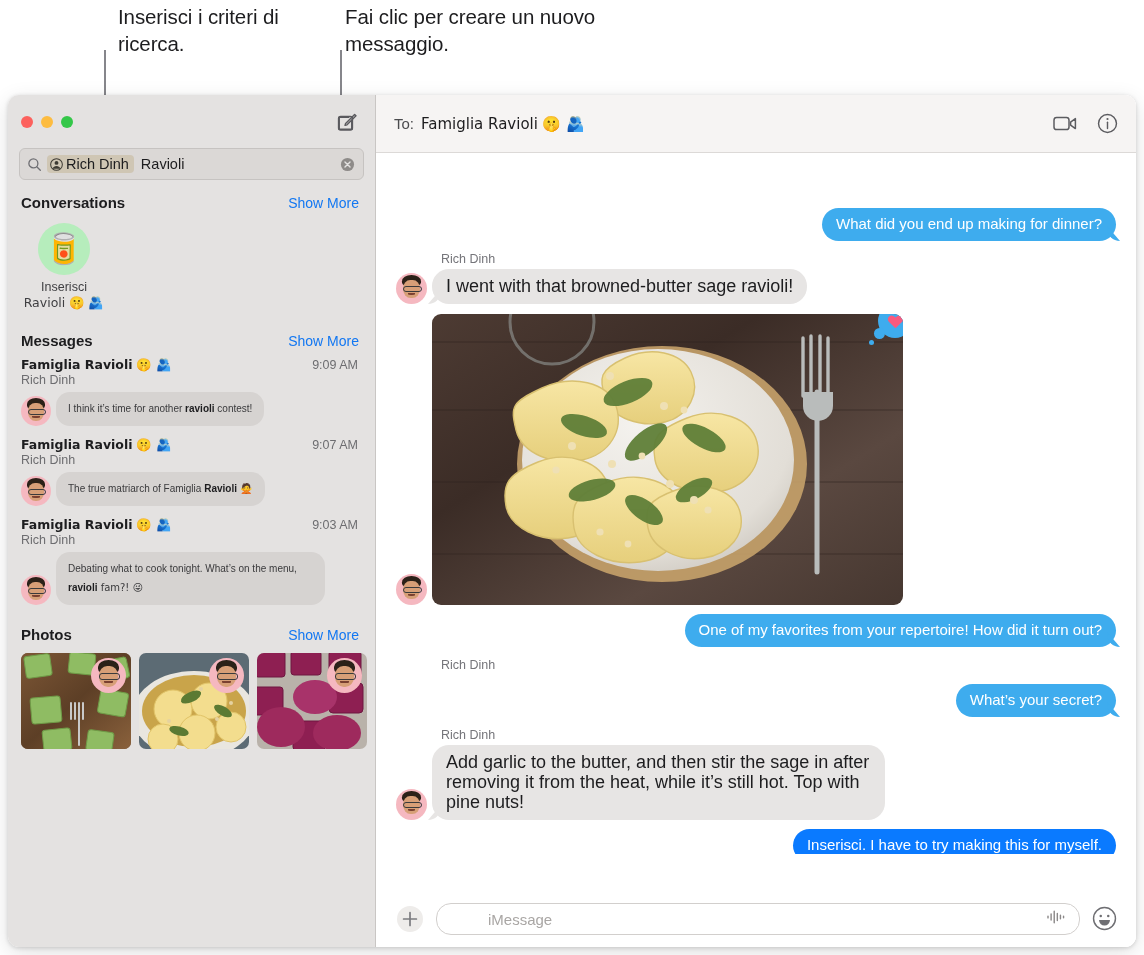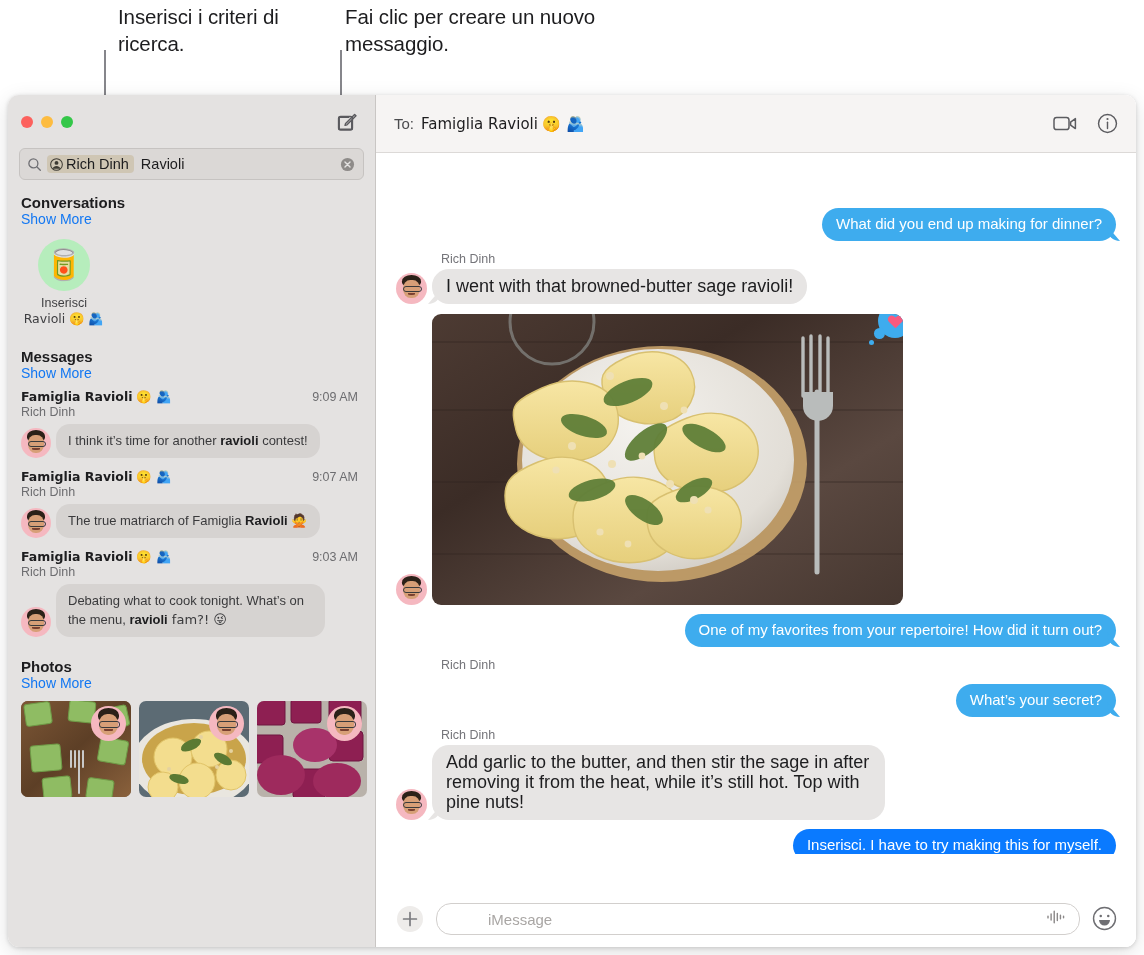--- a/index.html
+++ b/index.html
@@ -92,22 +92,21 @@
   .search-text{
     font-size:14.5px;color:#1d1d1f;flex:1;
     padding-left:2px;
   }
   .clear-icon{flex:0 0 auto;display:flex;cursor:pointer;}
 
   .sidebar-scroll{flex:1;overflow:hidden;}
 
   .sec-head{
     display:flex;align-items:baseline;justify-content:space-between;
-    padding:4px 23px 4px 13px;
-    flex-direction:column;
+    padding:4px 16px 4px 13px;
   }
   .sec-title{font-size:15px;font-weight:bold;color:#1d1d1f;}
   .show-more{font-size:14px;color:#1277f2;cursor:pointer;}
 
   
   .conv-row{padding:8px 0 6px 14px;}
   .conv-item{width:84px;cursor:pointer;}
   .conv-av{
     width:52px;height:52px;border-radius:50%;
     background:#b6edbc;
@@ -133,21 +132,21 @@
   .bubble-row{display:flex;align-items:flex-end;gap:5px;padding:4px 10px 0 13px;}
   .mini-av{
     width:30px;height:30px;border-radius:50%;
     background:#f5b8c0;flex:0 0 30px;
     overflow:hidden;position:relative;
   }
   .s-bubble{
     background:#d6d3d1;
     border-radius:14px;
     padding:7px 12px 8px 12px;
-    font-size:13px;line-height:19px;
+    font-size:10px;line-height:19px;
     color:#3a3a3c;
     max-width:245px;
   }
   .s-bubble b{font-weight:bold;color:#1d1d1f;}
 
   
   .photo-row{display:flex;gap:8px;padding:6px 0 0 13px;}
   .photo-thumb{
     width:110px;height:96px;border-radius:7px;
     overflow:hidden;position:relative;cursor:pointer;

